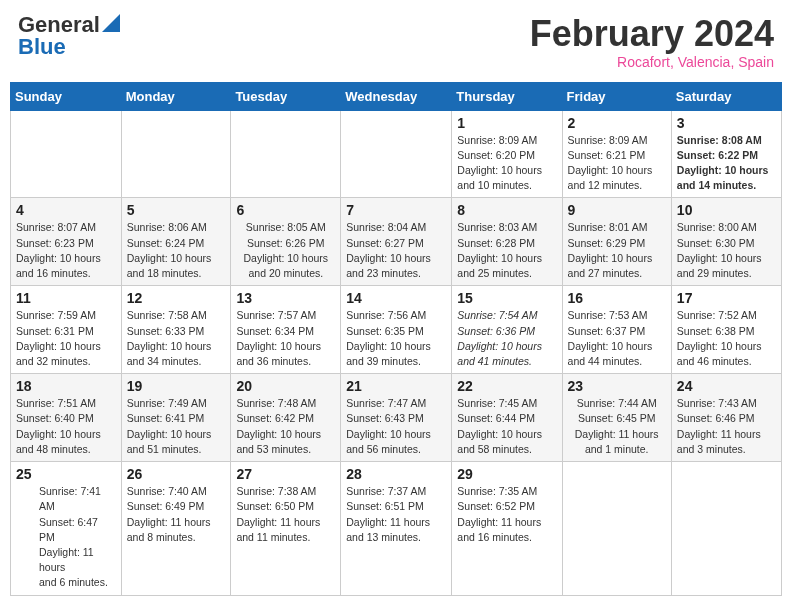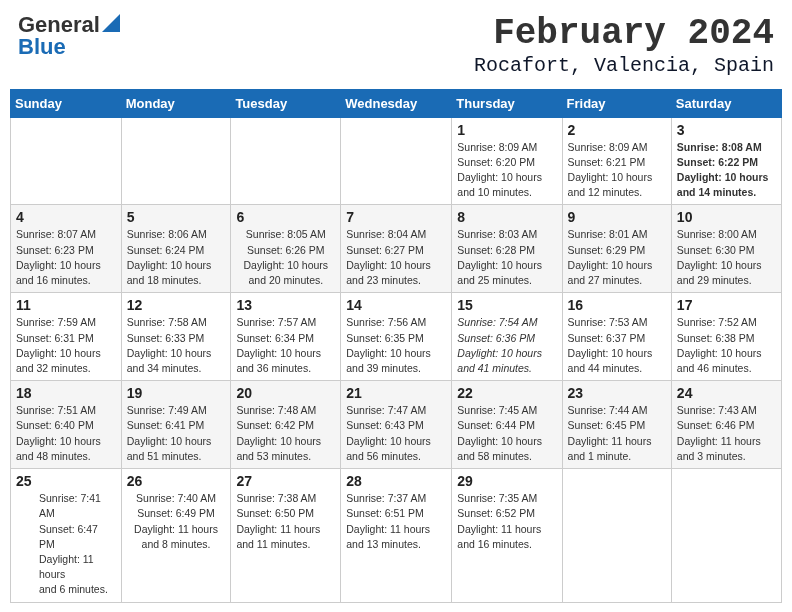--- a/index.html
+++ b/index.html
@@ -30,31 +30,30 @@
       line-height: 1;
     }
     .logo-blue {
       font-size: 22px;
       font-weight: bold;
       color: #1a6bb5;
       line-height: 1;
     }
     .title-section {
       text-align: right;
-      font-family: Liberation Mono, monospace;
     }
     .month-year {
       font-size: 36px;
       font-weight: bold;
       color: #333;
       line-height: 1.1;
     }
     .location {
-      font-size: 20px;
-      color: #0f172a;
+      font-size: 14px;
+      color: #ec4899;
     }
     .calendar-table {
       width: 100%;
       border-collapse: collapse;
       font-size: 11px;
       padding-left: 23px;
     }
     .calendar-table th {
       background-color: #1a6bb5;
       color: #fff;
@@ -283,21 +282,21 @@
         </td>
         <td>
           <span class="day-number">22</span>
           <div class="day-info" style="white-space: pre-line;">Sunrise: 7:45 AM
 Sunset: 6:44 PM
 Daylight: 10 hours
 and 58 minutes.</div>
         </td>
         <td>
           <span class="day-number">23</span>
-          <div class="day-info" style="white-space: pre-line;">Sunrise: 7:44 AM
+          <div class="day-info" style="white-space: pre-line; text-align: center;">Sunrise: 7:44 AM
 Sunset: 6:45 PM
 Daylight: 11 hours
 and 1 minute.</div>
         </td>
         <td>
           <span class="day-number">24</span>
           <div class="day-info" style="white-space: pre-line;">Sunrise: 7:43 AM
 Sunset: 6:46 PM
 Daylight: 11 hours
 and 3 minutes.</div>
@@ -306,21 +305,21 @@
       <tr>
         <td>
           <span class="day-number">25</span>
           <div class="day-info" style="white-space: pre-line; margin-left: 23px;">Sunrise: 7:41 AM
 Sunset: 6:47 PM
 Daylight: 11 hours
 and 6 minutes.</div>
         </td>
         <td>
           <span class="day-number">26</span>
-          <div class="day-info" style="white-space: pre-line; text-align: center;">Sunrise: 7:40 AM
+          <div class="day-info" style="white-space: pre-line;">Sunrise: 7:40 AM
 Sunset: 6:49 PM
 Daylight: 11 hours
 and 8 minutes.</div>
         </td>
         <td>
           <span class="day-number">27</span>
           <div class="day-info" style="white-space: pre-line;">Sunrise: 7:38 AM
 Sunset: 6:50 PM
 Daylight: 11 hours
 and 11 minutes.</div>

